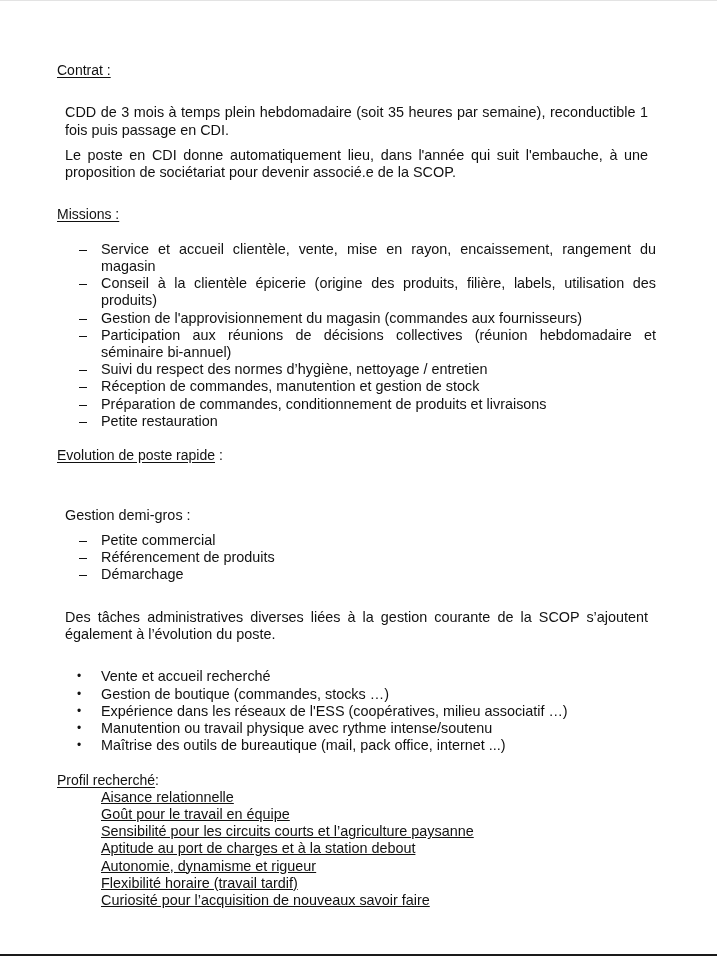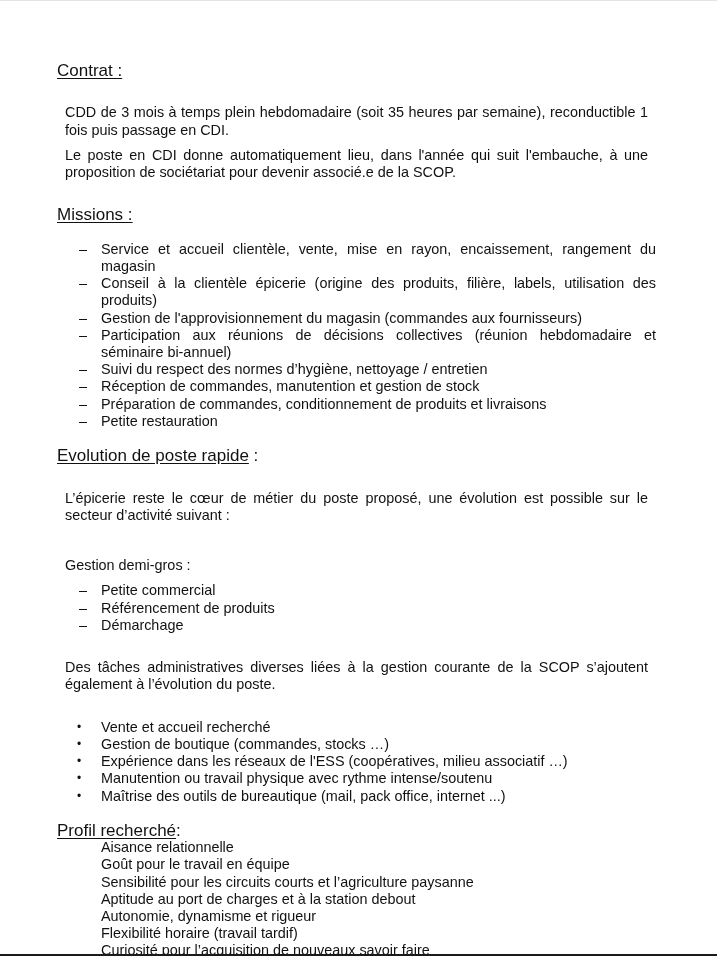--- a/index.html
+++ b/index.html
@@ -27,21 +27,21 @@
     }
     .page {
       position: absolute;
       left: 57px;
       top: 62px;
       width: 599px;
     }
     .heading {
       margin: 0;
       font-weight: normal;
-      font-size: 17px;
+      font-size: 14px;
       line-height: 17.2px;
     }
     .heading .u { text-decoration: underline; text-underline-offset: 2px; }
     p {
       margin: 8px;
       text-align: justify;
     }
     .gap { height: 17.2px; }
     ul {
       list-style: none;
@@ -53,21 +53,21 @@
       padding-left: 44px;
       text-align: justify;
     }
     li .marker {
       position: absolute;
       left: 22px;
       top: 0;
     }
     ul.dash li .marker { left: 22px; }
     ul.bullet li .marker { left: 20px; font-size: 12px; }
-    ul.plain li { padding-left: 44px; }
+    ul.plain li { padding-left: 44px; text-decoration: underline; }
   </style>
 </head>
 <body>
 
 <div class="top-rule"></div>
 
 <div class="page">
 
   <section>
     <h2 class="heading"><span class="u">Contrat :</span></h2>
@@ -91,21 +91,20 @@
       <li><span class="marker">–</span><span>Préparation de commandes, conditionnement de produits et livraisons</span></li>
       <li><span class="marker">–</span><span>Petite restauration</span></li>
     </ul>
   </section>
 
   <div class="gap"></div>
 
   <section>
     <h2 class="heading"><span class="u">Evolution de poste rapide</span><span> :</span></h2>
     <div class="gap"></div>
-    <p>L’épicerie reste le cœur de métier du poste proposé, une évolution est possible sur le secteur d’activité suivant :</p>
     <div class="gap"></div>
     <p>Gestion demi-gros :</p>
     <ul class="dash">
       <li><span class="marker">–</span><span>Petite commercial</span></li>
       <li><span class="marker">–</span><span>Référencement de produits</span></li>
       <li><span class="marker">–</span><span>Démarchage</span></li>
     </ul>
     <div class="gap"></div>
     <p>Des tâches administratives diverses liées à la gestion courante de la SCOP s’ajoutent également à l’évolution du poste.</p>
   </section>

